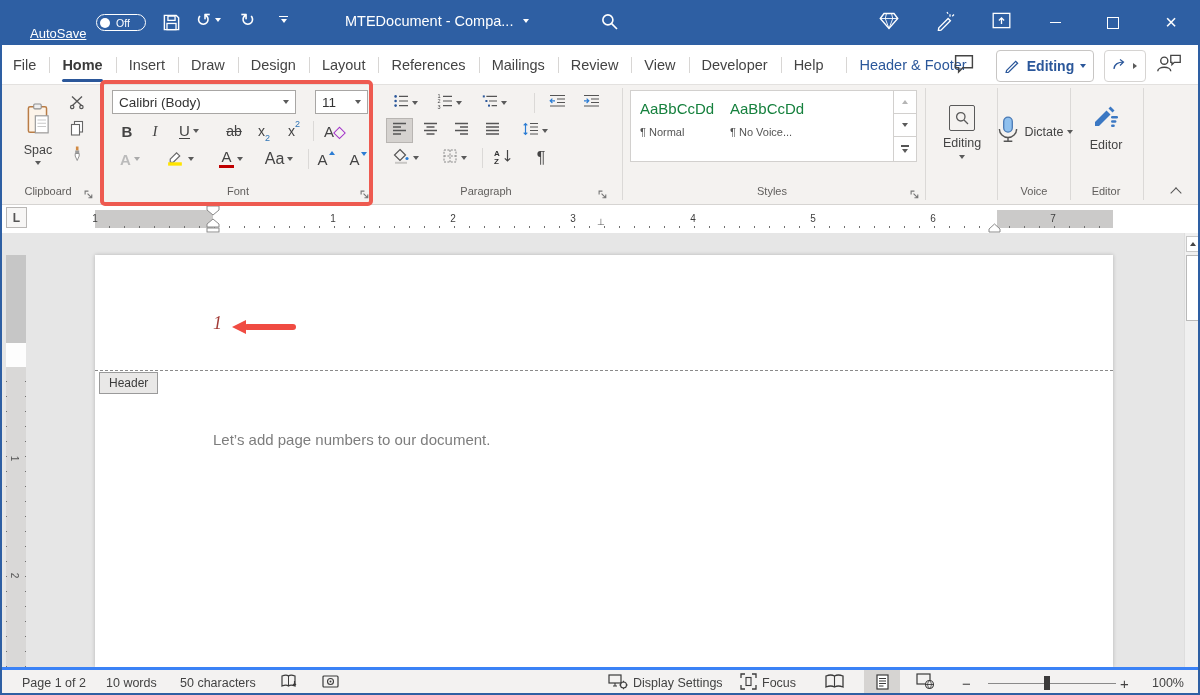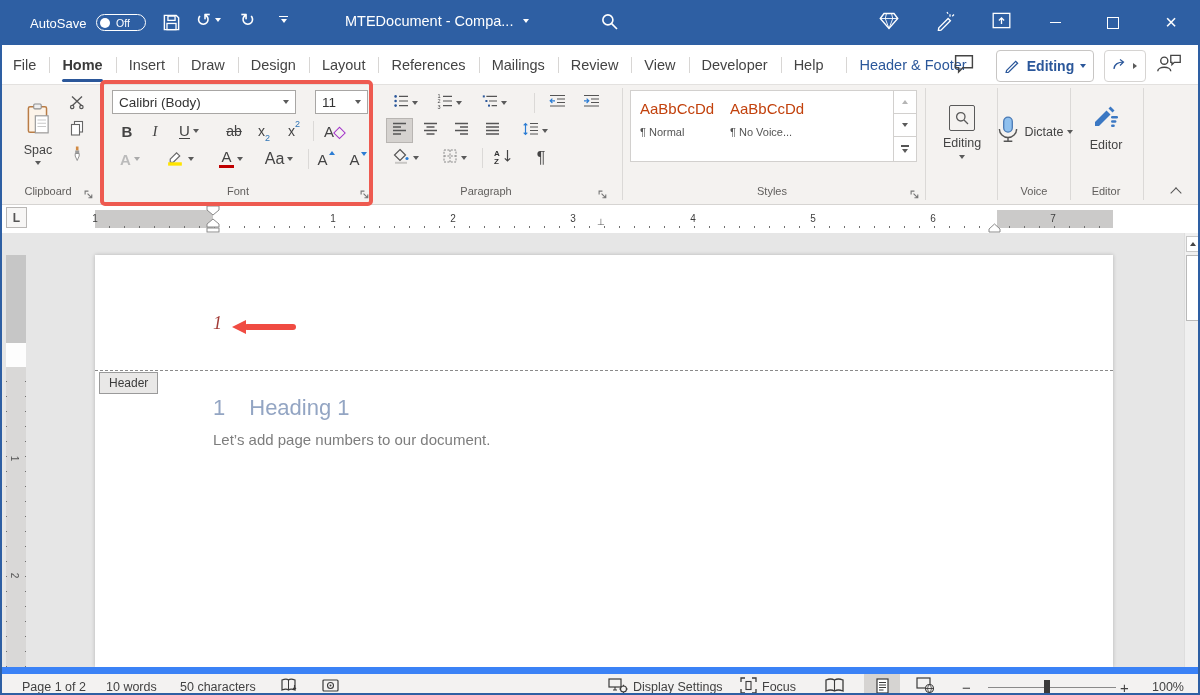--- a/index.html
+++ b/index.html
@@ -27,47 +27,47 @@
   .tab.ctx{color:#2b579a;margin-left:10px;}
   
   .ribbon{position:absolute;left:0;top:85px;width:1200px;height:120px;background:#f4f2f0;border-bottom:1px solid #d6d4d2;box-sizing:border-box;}
   .vsep{position:absolute;top:3px;height:112px;width:1px;background:#dbd9d7;}
   .glab{position:absolute;font-size:11px;color:#655;color:#605e5c;transform:translateX(-50%);top:100px;}
   .rbtn{position:absolute;display:flex;align-items:center;justify-content:center;gap:3px;color:#444;}
   .combo{position:absolute;background:#fff;border:1px solid #a8a6a4;box-sizing:border-box;display:flex;align-items:center;justify-content:space-between;font-size:13.5px;color:#333;padding:0 6px;}
   .g{color:#444;}
   .redbox{position:absolute;left:100px;top:80px;width:273px;height:126px;border:4px solid #ee5a50;border-radius:5px;box-sizing:border-box;pointer-events:none;z-index:40;}
   .stylecard{position:absolute;top:90px;height:71px;}
-  .sprev{font-size:15px;color:#c2410c;white-space:nowrap;overflow:hidden;}
+  .sprev{font-size:15px;color:#15803d;white-space:nowrap;overflow:hidden;}
   .sname{font-size:11px;color:#555;margin-top:9px;white-space:nowrap;overflow:hidden;}
   .sbtn{position:absolute;left:893px;width:24px;background:#fff;border:1px solid #d2d0ce;box-sizing:border-box;display:flex;align-items:center;justify-content:center;flex-direction:column;}
   
   .rulerrow{position:absolute;left:0;top:205px;width:1200px;height:28px;background:#fff;}
   .hruler{position:absolute;left:95px;top:5px;width:1018px;height:18px;background:#fff;}
   .rseg{position:absolute;top:0;height:18px;background:#cbcac9;}
   .rdots{position:absolute;top:0;height:18px;background-image:radial-gradient(circle,#6f6f6f 0.8px,transparent 1px);background-size:15px 18px;background-position:7px 8px;}
   .rnum{position:absolute;top:3px;font-size:10px;color:#3d3d3d;transform:translateX(-50%);}
   
   .docarea{position:absolute;left:0;top:233px;width:1200px;height:434px;background:#e6e6e6;overflow:hidden;}
   .vruler{position:absolute;left:6px;top:0;width:20px;height:434px;}
   .vnum{position:absolute;font-size:10px;color:#555;transform:rotate(90deg);left:6px;}
   .page{position:absolute;left:95px;top:22px;width:1018px;height:412px;background:#fff;box-shadow:0 0 4px rgba(0,0,0,.22);}
   .scrolltrack{position:absolute;left:1184px;top:0;width:16px;height:434px;background:#f0f0f0;border-left:1px solid #dedede;box-sizing:border-box;}
   
-  .statusbar{position:absolute;left:0;top:667px;width:1200px;height:26px;background:#f3f2f1;border-top:7px solid #3b82f6;box-sizing:border-box;font-size:12.5px;color:#424242;}
+  .statusbar{position:absolute;left:0;top:667px;width:1200px;height:26px;background:#f3f2f1;border-top:3px solid #3b82f6;box-sizing:border-box;font-size:12.5px;color:#424242;}
   .sitem{position:absolute;top:0;height:26px;display:flex;align-items:center;gap:5px;}
   .winborder{position:absolute;background:#2e5fa3;z-index:60;pointer-events:none;}
 </style>
 </head>
 <body>
 
 <div id="app">
 
   <div class="titlebar">
-    <div class="abs tb-txt" style="left:30px;top:16px;">AutoSave</div>
+    <div class="abs tb-txt" style="left:30px;top:26px;text-decoration:underline;">AutoSave</div>
     <div class="abs pill" style="left:96px;top:14px;">
       <span class="knob"></span>
       <span class="lbl">Off</span>
     </div>
     <div class="abs" style="left:162px;top:13px;">
       <span>
         <svg width="19" height="19" viewBox="0 0 16 16">
             <path d="M2 2h10l2 2v10H2z" fill="none" stroke="#fff" stroke-width="1.2"></path>
             <rect x="5" y="2.6" width="6" height="3.6" fill="none" stroke="#fff" stroke-width="1.1"></rect>
             <rect x="4.2" y="8.8" width="7.6" height="5.2" fill="none" stroke="#fff" stroke-width="1.1"></rect>
@@ -580,23 +580,20 @@
     <div class="page">
       <div class="abs" style="left:118px;top:58px;font-size:18px;font-style:italic;color:#a23b36;font-family:'Liberation Serif',serif;">1</div>
       <div class="abs" style="left:137px;top:68px;width:66px;height:7px;">
         <div style="position:absolute;left:12px;top:1px;width:52px;height:6px;background:#f04b42;border-radius:3px;"></div>
         <div style="position:absolute;left:0;top:-3.5px;width:0;height:0;border-top:7px solid transparent;border-bottom:7px solid transparent;border-right:14px solid #f04b42;"></div>
       </div>
       <div class="abs" style="left:0;top:115px;width:1018px;border-top:1.2px dashed #8a8a8a;"></div>
       <div class="abs" style="left:4px;top:117px;padding:3px 9px;background:#e9e8e7;border:1px solid #9a9a9a;font-size:12px;color:#3b3b3b;">
         <span>Header</span>
       </div>
-      <div class="abs" style="left:118px;top:140px;font-size:22px;color:#93a5c3;">
-        <span>1</span><span style="display:inline-block;width:24px;"></span><span>Heading 1</span>
-      </div>
       <div class="abs" style="left:118px;top:176px;font-size:15px;color:#7d7d7d;">Let’s add page numbers to our document.</div>
     </div>
 
     <div class="scrolltrack">
       <div class="abs" style="left:1px;top:3px;width:13px;height:16px;background:#fff;border:1px solid #c8c8c8;box-sizing:border-box;display:flex;align-items:center;justify-content:center;">
         <span class="chev" style="transform:rotate(180deg);border-top-color:#444;"></span>
       </div>
       <div class="abs" style="left:1px;top:22px;width:13px;height:66px;background:#fff;border:1px solid #b9b9b9;box-sizing:border-box;"></div>
     </div>
   </div>

